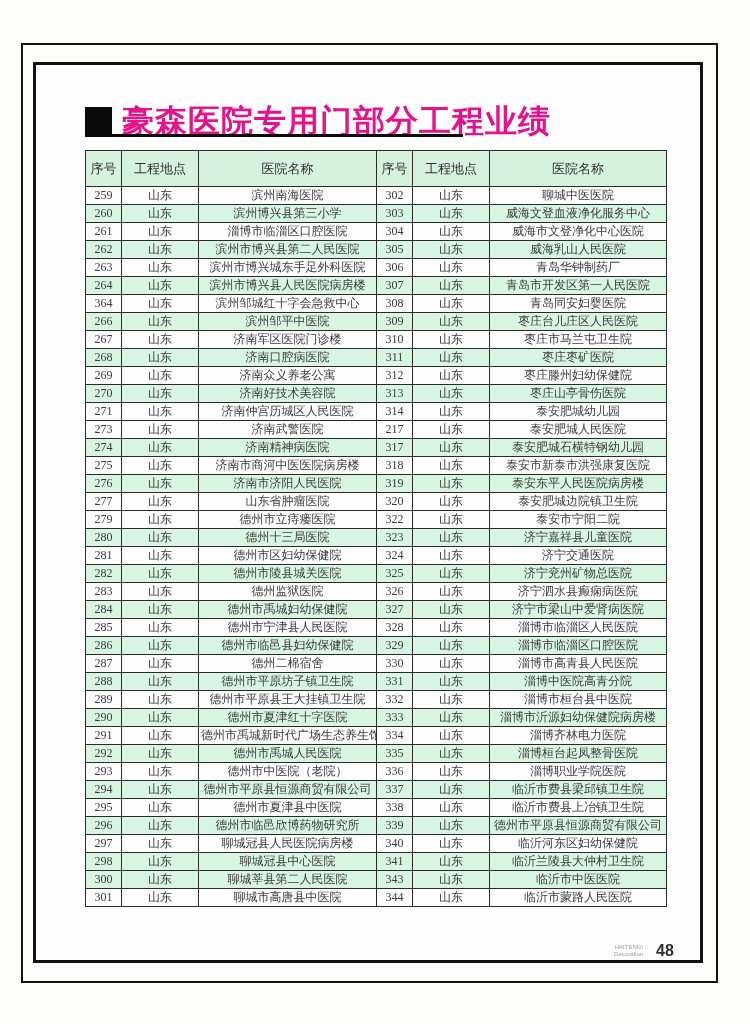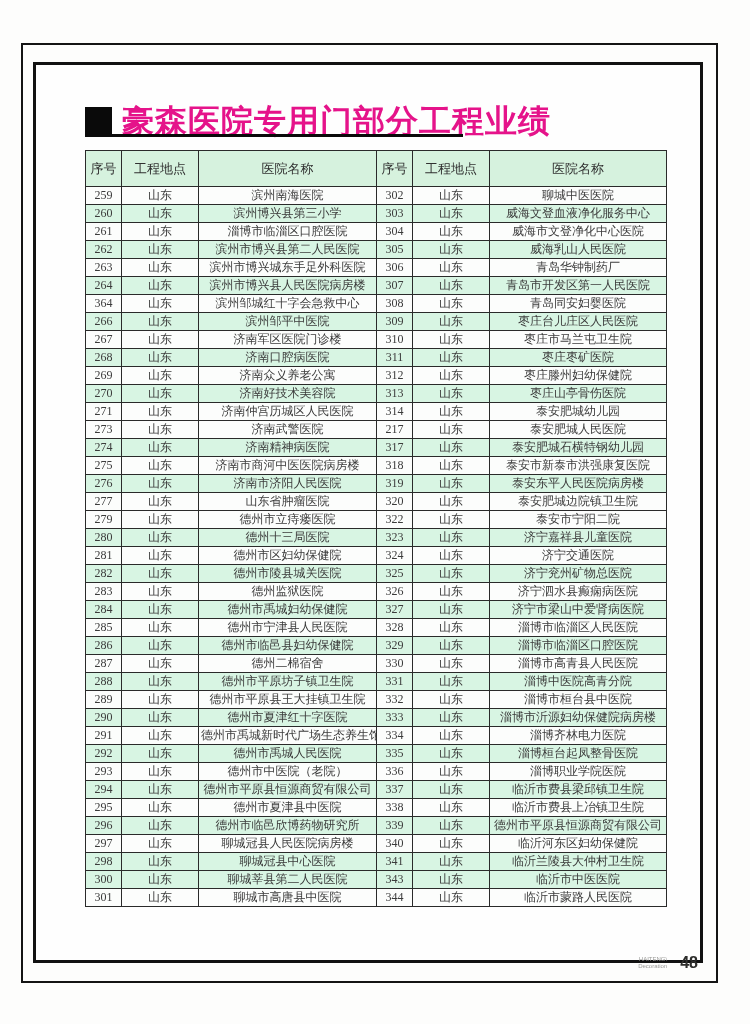--- a/index.html
+++ b/index.html
@@ -48,21 +48,21 @@
     height:36px; font-size:13px; font-weight:normal;
     background:#d6f2de; color:#303030;
   }
   table.records td {
     height:17.2px; font-size:12px; line-height:17px;
     background:#fcfdfc; padding:0 2px;
   }
   table.records tr.alt td { background:#d8f5e3; }
   .footer-stamp {
     position:absolute; left:590px; top:942px; width:108px;
-    display:flex; align-items:center; justify-content:flex-end; gap:13px;margin-top:12px;
+    display:flex; align-items:center; justify-content:center; gap:13px;
   }
   .stamp-lines {
     display:flex; flex-direction:column; align-items:flex-end;
     font-size:6px; line-height:7px; color:#9a9a98; letter-spacing:0;
   }
   .stamp-page {
     font-size:16px; font-weight:bold; color:#2e2e2c;
     font-family:"Liberation Sans","DejaVu Sans",sans-serif;
   }
 </style>

